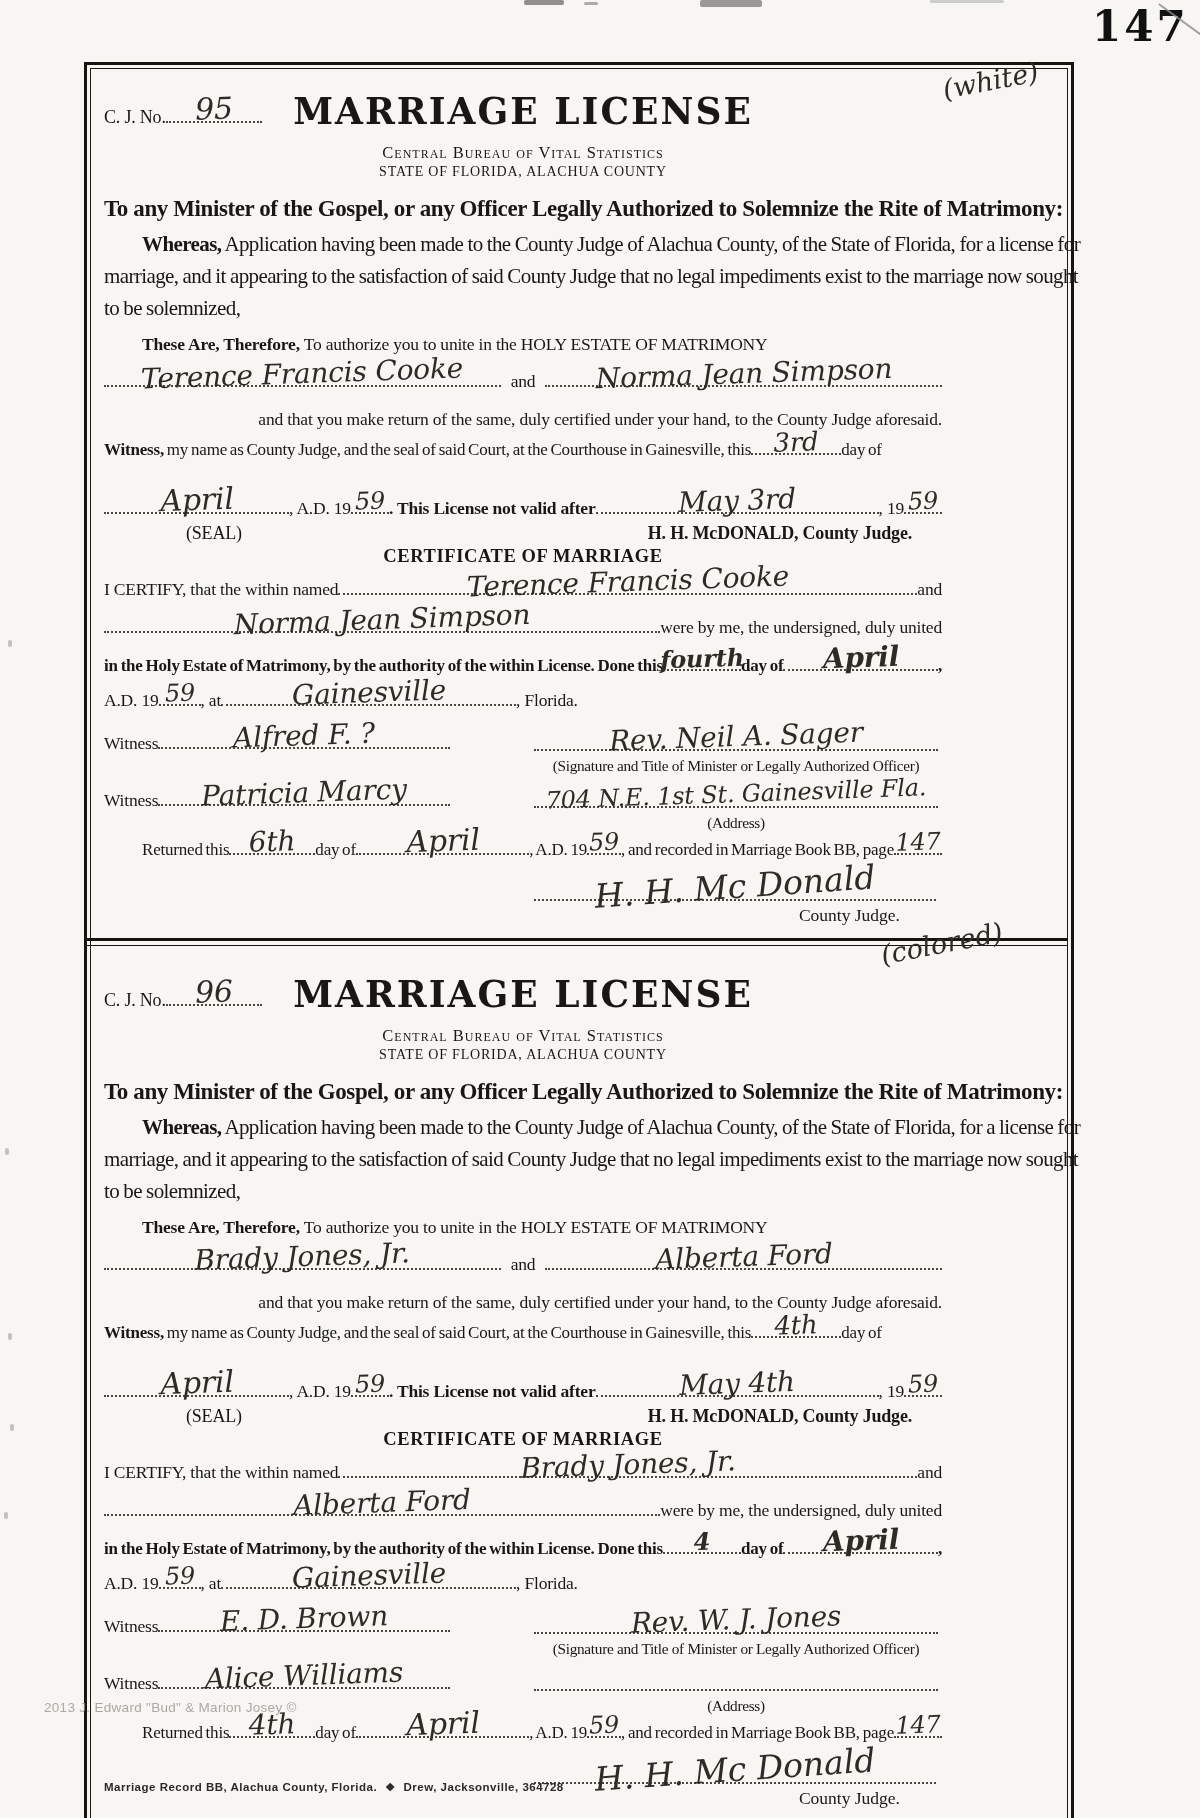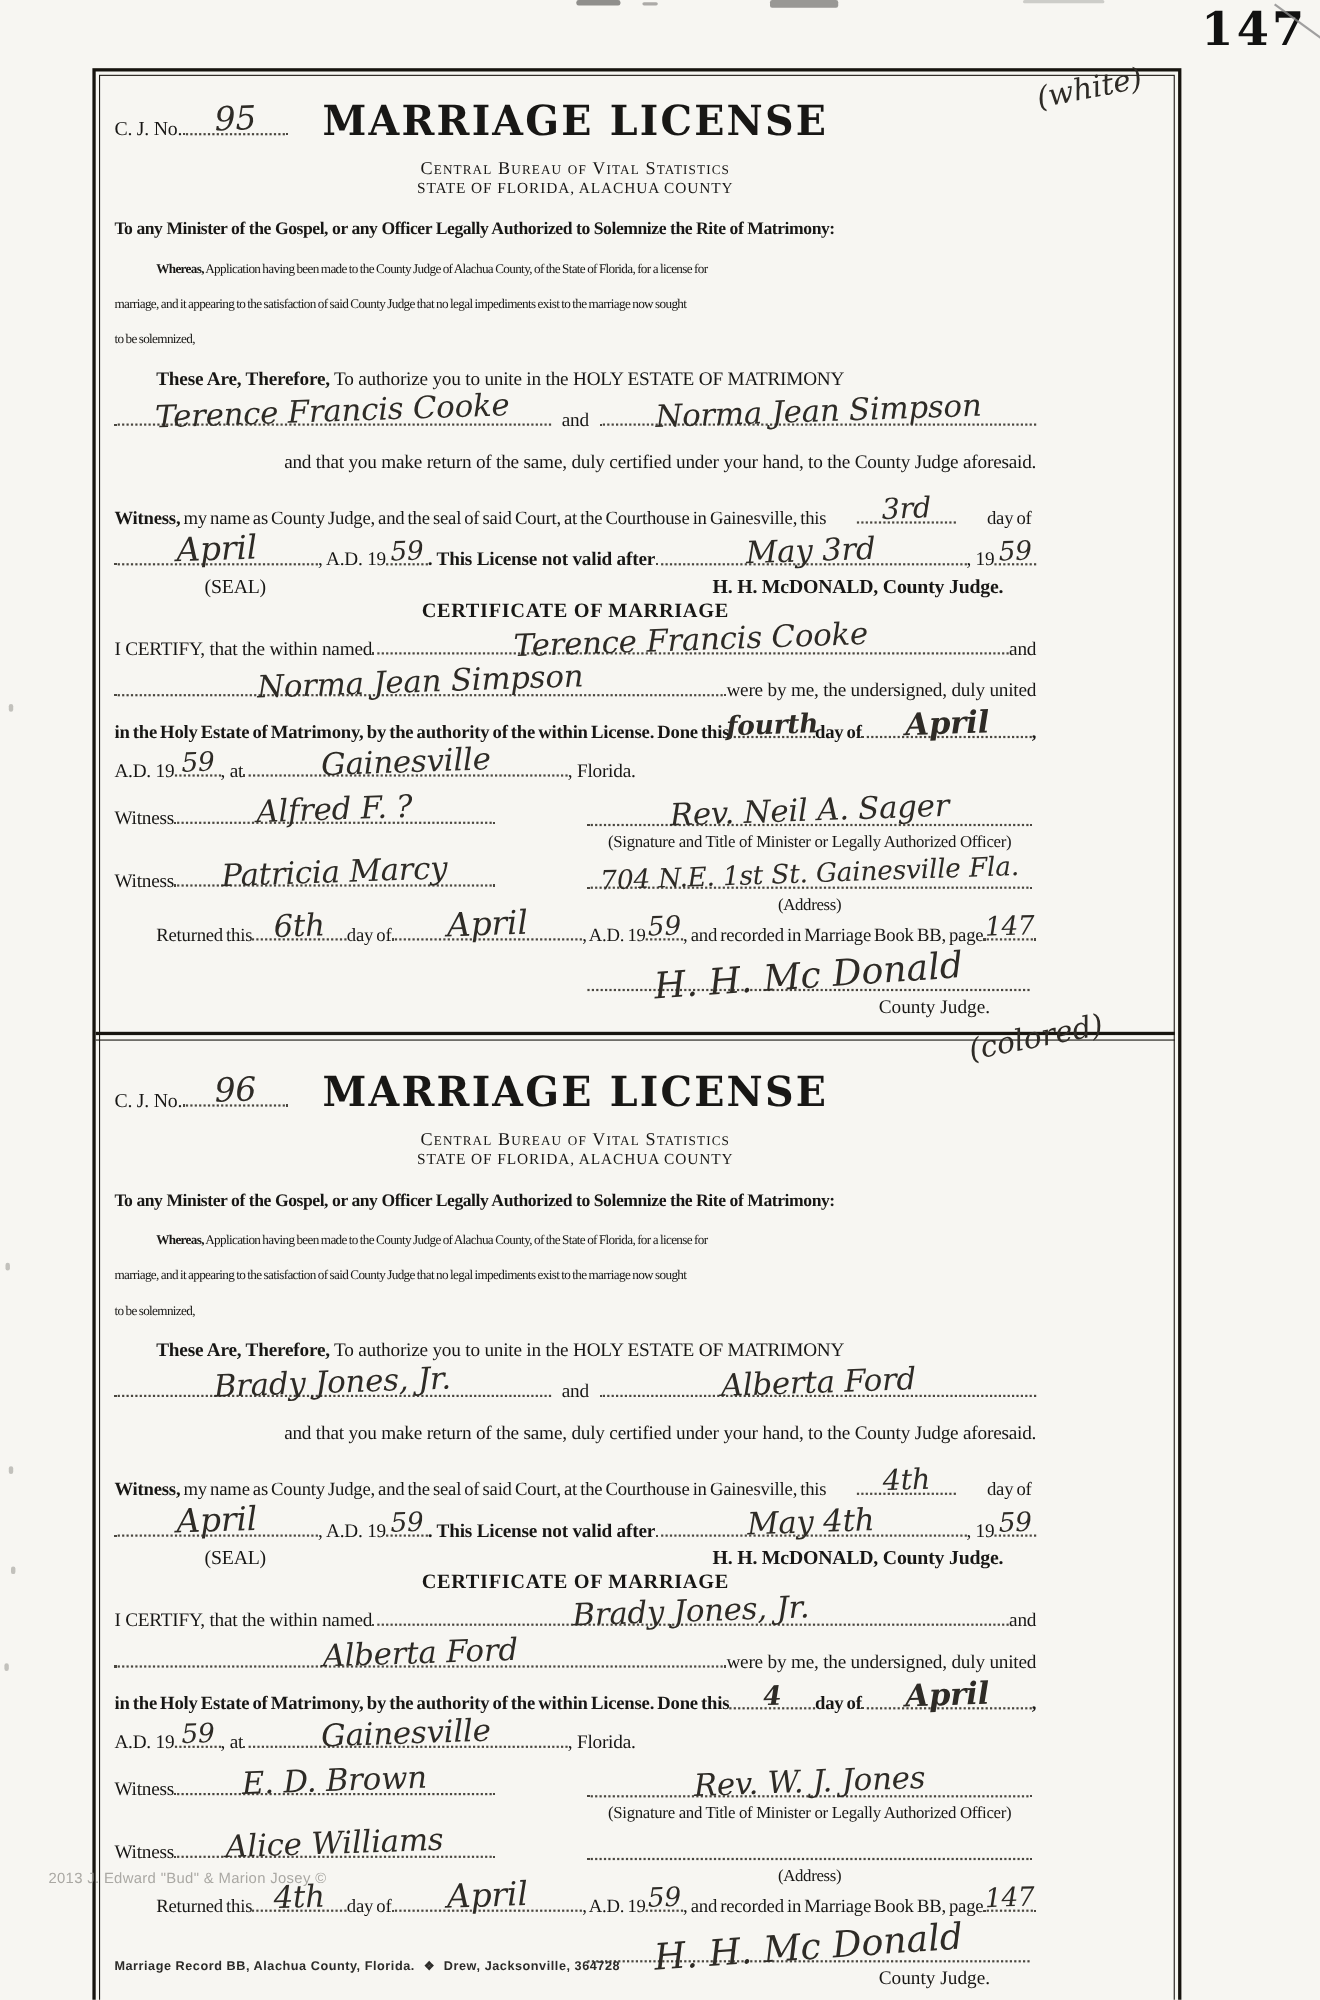--- a/index.html
+++ b/index.html
@@ -33,35 +33,35 @@
 
   
   .license { position:absolute; left:84px; width:990px; }
   .lic1 { top:63px;  height:875px; }
   .lic2 { top:946px; height:870px; }
 
   .row { position:absolute; left:20px; width:838px; font-size:17.5px;
          line-height:24px; white-space:nowrap; letter-spacing:-0.2px; }
   .center { text-align:center; }
   .b { font-weight:bold; }
-  .para { font-size:12px; letter-spacing:-0.6px; word-spacing:-0.5px; }
+  .para { font-size:21px; letter-spacing:-0.6px; word-spacing:-0.5px; }
   .indent { padding-left:38px; box-sizing:border-box; }
   .tight { font-size:17px; word-spacing:-1.2px; }
 
   .r-cj       { top:40px; font-size:18px; }
   .r-title    { top:24px; font-family:"DejaVu Serif",serif; font-weight:bold;
                 font-size:36px; letter-spacing:2px; line-height:46px; transform:scaleY(1.05); }
   .r-sub1     { top:78px; font-variant:small-caps; font-size:16.5px; letter-spacing:1px; }
   .r-sub2     { top:97px; font-size:14px; letter-spacing:0.8px; }
-  .r-salut    { top:134px; font-weight:bold; font-size:16px; letter-spacing:-0.4px; }
+  .r-salut    { top:134px; font-weight:bold; font-size:23px; letter-spacing:-0.4px; }
   .r-w1 { top:169px; } .r-w2 { top:201px; } .r-w3 { top:233px; }
   .r-these    { top:269px; }
   .r-names    { top:286px; padding-top:18px; }
   .r-return   { top:344px;text-align:right; }
-  .r-issue    { top:393px;gap:28px; }
+  .r-issue    { top:372px; }
   .r-validity { top:431px; }
   .r-seal     { top:458px; font-size:18px; }
   .r-certtitle{ top:481px; font-weight:bold; font-size:18.5px; letter-spacing:0.6px;text-align:center; }
   .r-certify  { top:512px; }
   .r-bride    { top:550px; }
   .r-holy     { top:588px;font-weight:bold; }
   .r-adat     { top:623px; }
   .r-wit1     { top:666px; height:58px; }
   .r-wit2     { top:723px; height:58px; }
   .r-returned { top:772px; }

